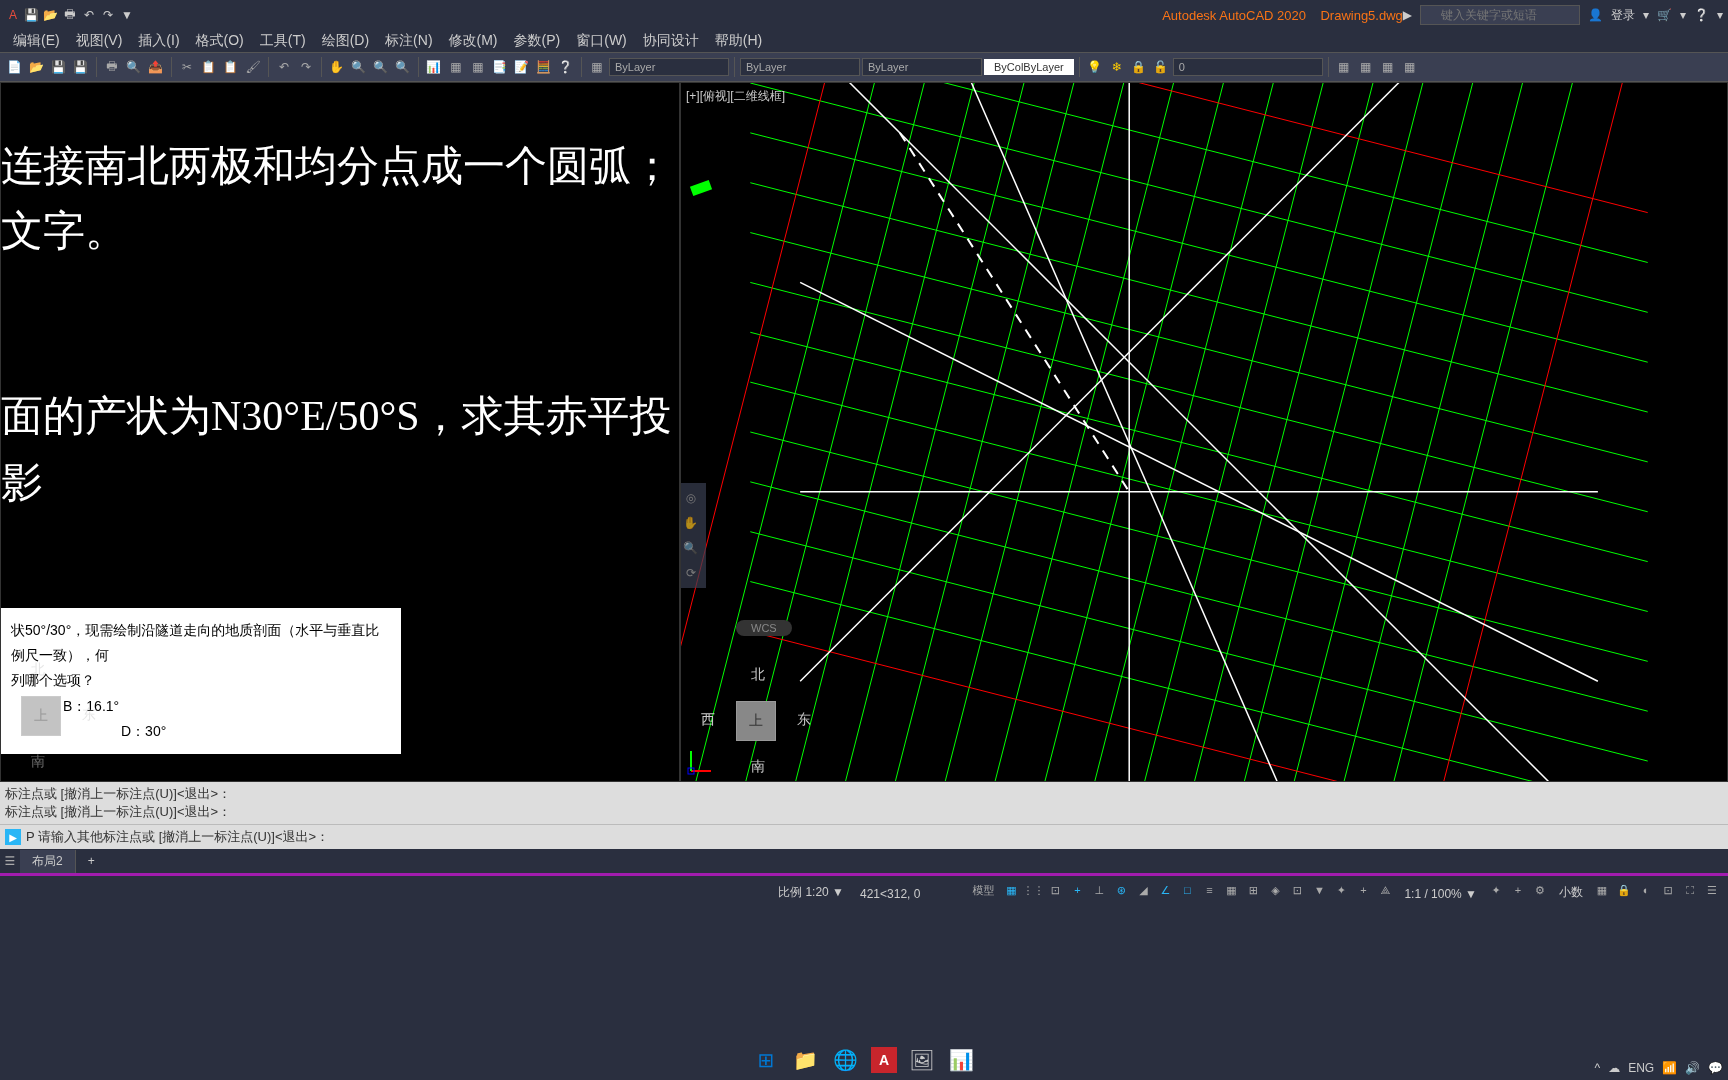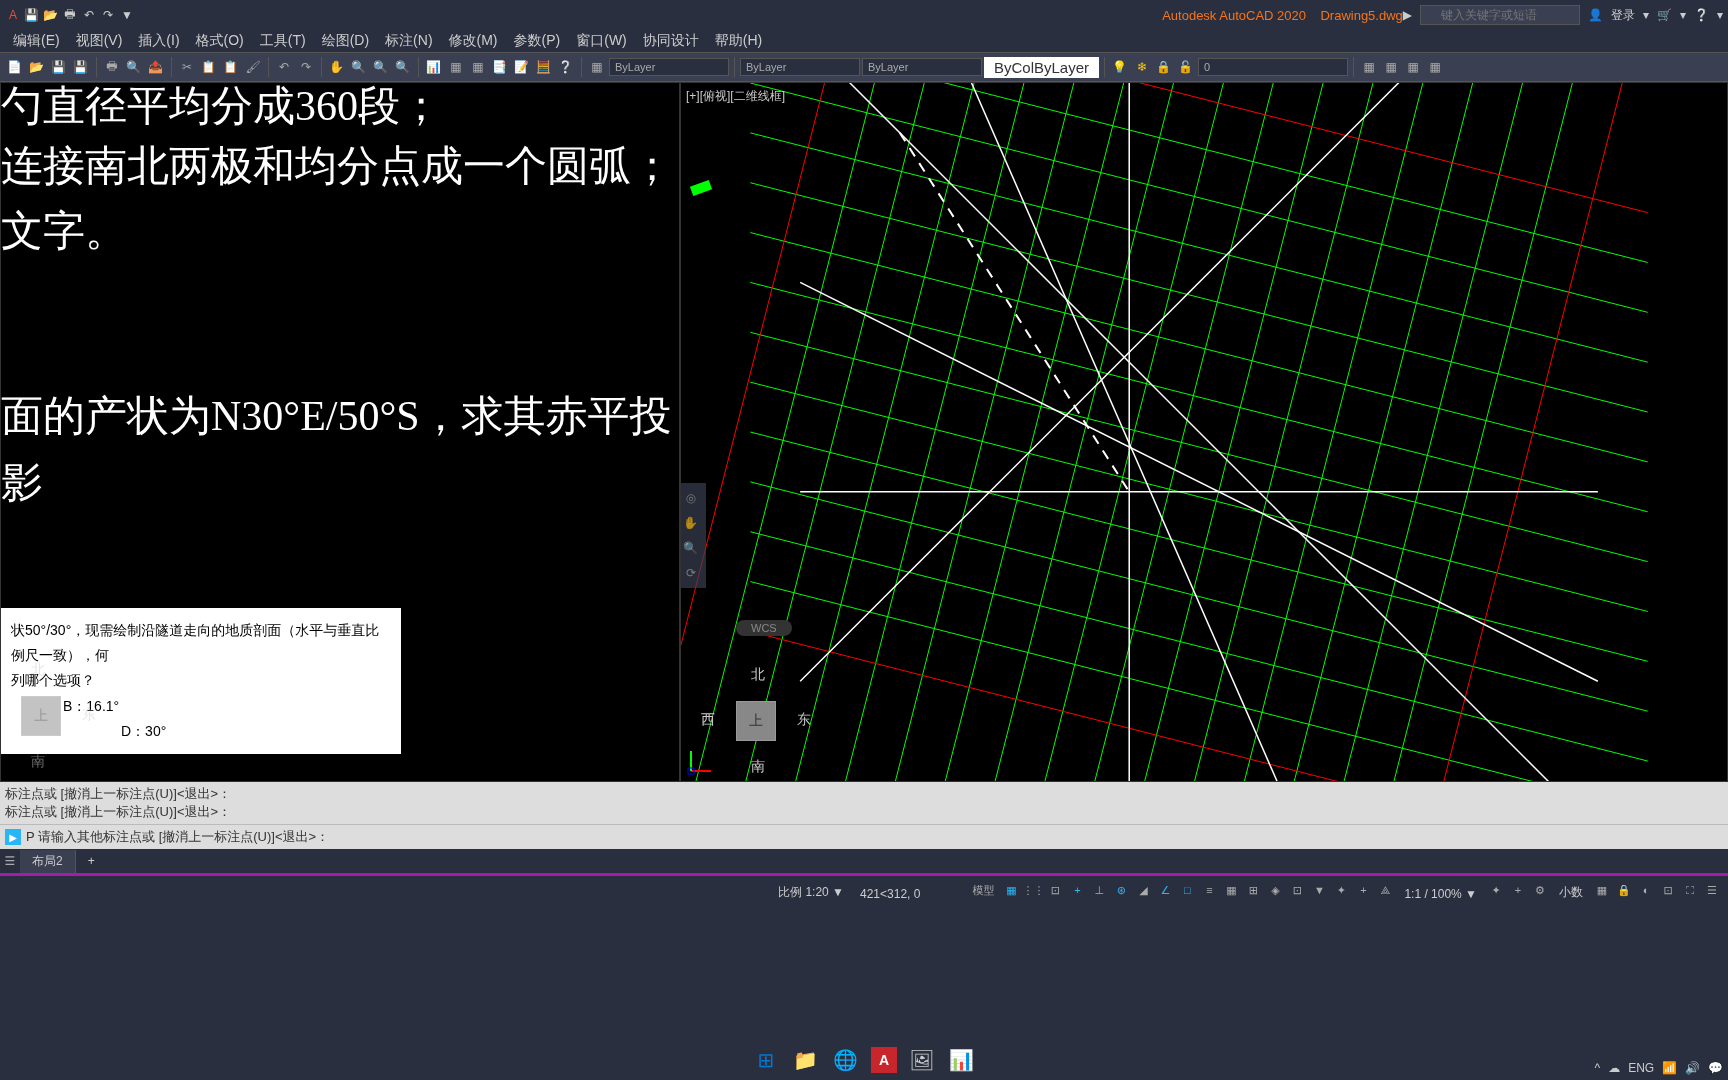--- a/index.html
+++ b/index.html
@@ -9,21 +9,21 @@
 .qat-icon{width:16px;height:16px;display:flex;align-items:center;justify-content:center;font-size:12px;cursor:pointer}
 .title-center{flex:1;text-align:right;color:#f97316;font-size:13px}
 .title-right{display:flex;align-items:center;gap:8px}
 .search-box{background:#3a3f52;border:1px solid #555;padding:2px 40px 2px 20px;font-size:12px;color:#888;width:160px}
 .menubar{height:22px;background:#2a2f3f;display:flex;align-items:center;padding:0 5px;font-size:14px}
 .menu-item{padding:2px 8px;cursor:pointer}
 .toolbar{height:30px;background:#3a3f52;border-top:1px solid #555;border-bottom:1px solid #555;display:flex;align-items:center;padding:0 5px;gap:2px}
 .tb-icon{width:20px;height:20px;display:flex;align-items:center;justify-content:center;font-size:12px;cursor:pointer;color:#aaa}
 .tb-sep{width:1px;height:20px;background:#555;margin:0 3px}
 .layer-combo{background:#2a2f3f;border:1px solid #555;padding:2px 30px 2px 5px;font-size:11px;color:#aaa;min-width:120px}
-.color-combo{background:#fff;color:#333;padding:2px 10px;font-size:15px;min-width:80px}
+.color-combo{background:#fff;color:#333;padding:2px 10px;font-size:11px;min-width:80px}
 .main-area{display:flex;height:700px}
 .left-viewport{width:680px;background:#000;position:relative;border:1px solid #333;overflow:hidden}
 .right-viewport{flex:1;background:#000;position:relative;border:1px solid #333;overflow:hidden}
 .viewport-label{position:absolute;top:5px;left:5px;color:#ccc;font-size:12px;z-index:10}
 .drawing-text{position:absolute;color:#fff;font-family:"KaiTi","STKaiti",cursive;font-size:42px;line-height:1.6}
 .white-box{position:absolute;background:#fff;color:#000;font-size:14px;padding:10px;line-height:1.8}
 .grid-canvas{position:absolute;top:0;left:0;width:100%;height:100%}
 .viewcube{position:absolute;bottom:20px;left:20px;width:110px;height:110px}
 .viewcube-face{position:absolute;width:40px;height:40px;background:#888;border:1px solid #999;top:35px;left:35px;display:flex;align-items:center;justify-content:center;font-size:14px;color:#333}
 .viewcube-dir{position:absolute;font-size:14px;color:#ccc}
@@ -138,21 +138,20 @@
   <span class="tb-sep"></span>
   <span class="tb-icon">▦</span>
   <span class="tb-icon">▦</span>
   <span class="tb-icon">▦</span>
   <span class="tb-icon">▦</span>
 </div>
 
 <div class="main-area">
 
   <div class="left-viewport">
-    <div class="drawing-text" style="top:-10px;left:0">勺直径平均分成360段；</div>
     <div class="drawing-text" style="top:50px;left:0">连接南北两极和均分点成一个圆弧；</div>
     <div class="drawing-text" style="top:115px;left:0">文字。</div>
     <div class="drawing-text" style="top:300px;left:0">面的产状为N30°E/50°S，求其赤平投影</div>
     <div class="white-box" style="top:525px;left:0;width:400px">
       <div>状50°/30°，现需绘制沿隧道走向的地质剖面（水平与垂直比例尺一致），何</div>
       <div>列哪个选项？</div>
       <div style="margin-left:52px">B：16.1°</div>
       <div style="margin-left:110px">D：30°</div>
     </div>
     <div class="viewcube" style="bottom:10px;left:-15px;opacity:0.5">

